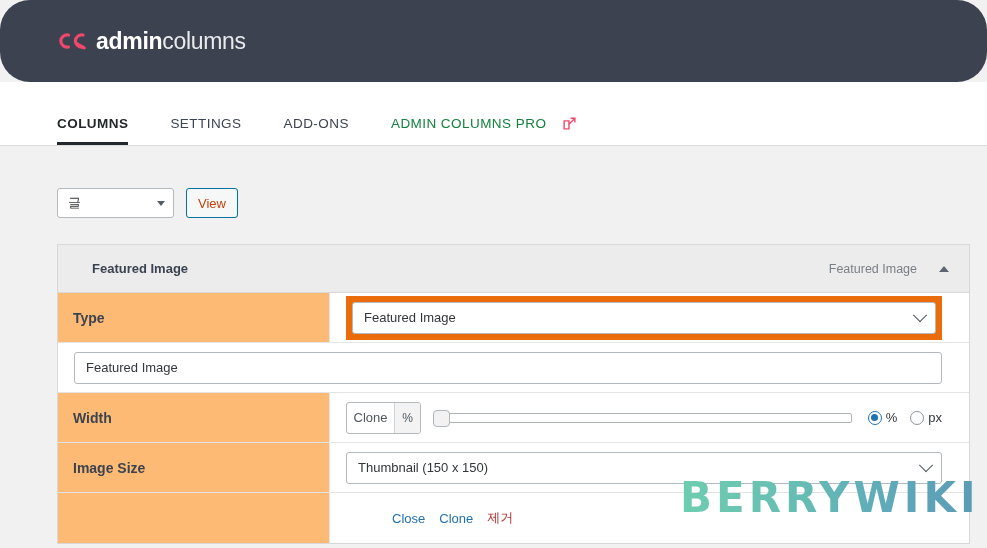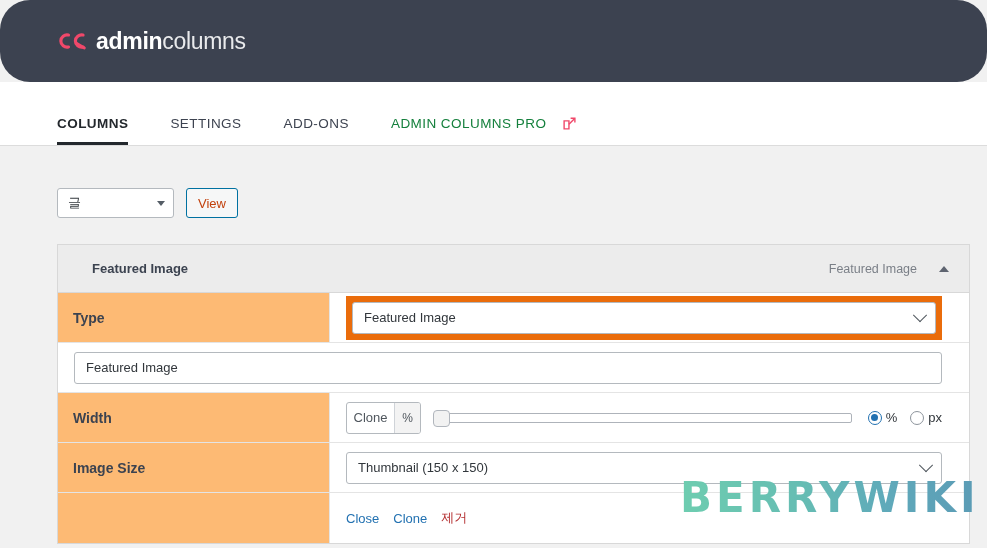--- a/index.html
+++ b/index.html
@@ -112,21 +112,21 @@
   .panel-sub { font-size:12.5px; color:#7a7f87; margin-right:22px; }
   .toggle-arrow {
     width:0;height:0;
     border-left:5px solid transparent;
     border-right:5px solid transparent;
     border-bottom:6px solid #5e6470;
     cursor:pointer;
   }
 
   .row { display:flex; border-bottom:1px solid #e4e4e4; min-height:50px; }
-  .row:last-child { border-bottom:none; }
+  .row:last-child { border-bottom:none;gap:46px; }
   .row-label {
     width: 272px;
     background:#fdba74;
     border-right:1px solid #e4e4e4;
     display:flex; align-items:center;
     padding-left: 15px;
     font-size:14px; font-weight:700; color:#3c4350;
   }
   .row-field {
     flex:1;

